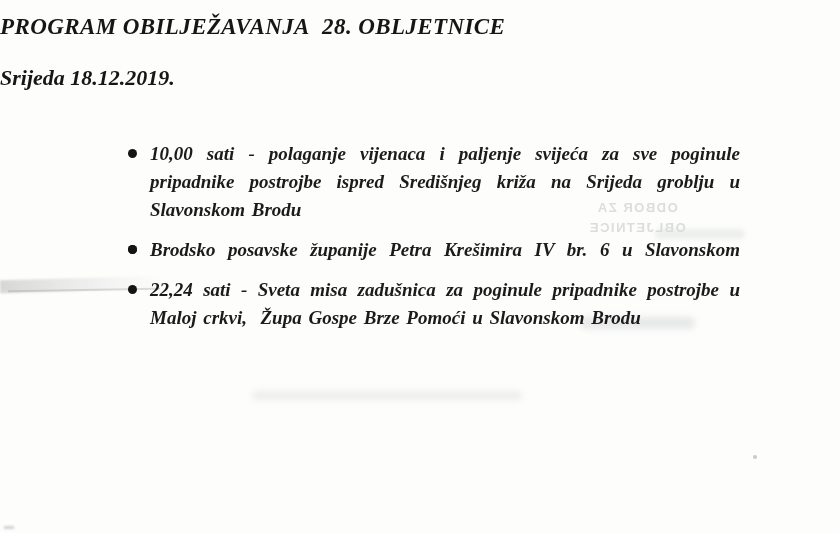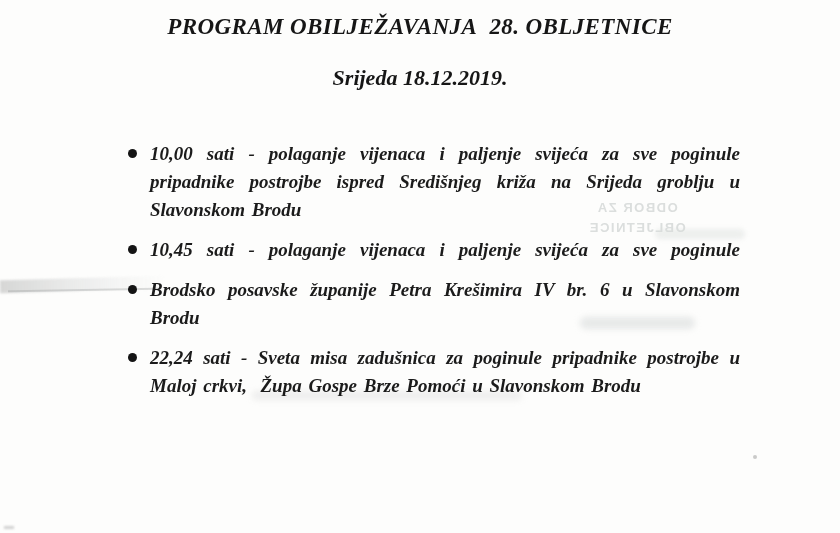--- a/index.html
+++ b/index.html
@@ -7,21 +7,21 @@
     position:relative;
     width:840px;height:533px;
     background:#fdfdfc;
     overflow:hidden;
     font-family:"Liberation Serif","DejaVu Serif",serif;
     color:#1a1a1a;
   }
   
   .title-block{
     position:absolute;top:12px;left:0;width:100%;
-    text-align:center;font-weight:bold;font-style:italic;
+    font-weight:bold;font-style:italic;
   }
   .doc-title{
     font-size:23px;line-height:30px;letter-spacing:0.4px;color:#161616;
   }
   .doc-date{
     font-size:22px;line-height:30px;margin-top:21px;color:#161616;
   }
   
   .agenda{
     position:absolute;top:140px;left:128px;width:612px;
@@ -122,27 +122,25 @@
 
     <div class="item">
       <span class="bullet"></span>
       <div class="line">10,00 sati - polaganje vijenaca i paljenje svijeća za sve poginule</div>
       <div class="line">pripadnike postrojbe ispred Središnjeg križa na Srijeda groblju u</div>
       <div class="line last">Slavonskom Brodu</div>
     </div>
 
     <div class="item">
       <span class="bullet"></span>
-      <div class="line">10,45 sati - polaganje vijenaca i paljenje svijeća za sve poginule</div>
     </div>
 
     <div class="item">
       <span class="bullet"></span>
       <div class="line">Brodsko posavske županije Petra Krešimira IV br. 6 u Slavonskom</div>
-      <div class="line last">Brodu</div>
     </div>
 
 
     <div class="item">
       <span class="bullet"></span>
       <div class="line">22,24 sati - Sveta misa zadušnica za poginule pripadnike postrojbe u</div>
       <div class="line last">Maloj crkvi,&nbsp; Župa Gospe Brze Pomoći u Slavonskom Brodu</div>
     </div>
 
   </div>

